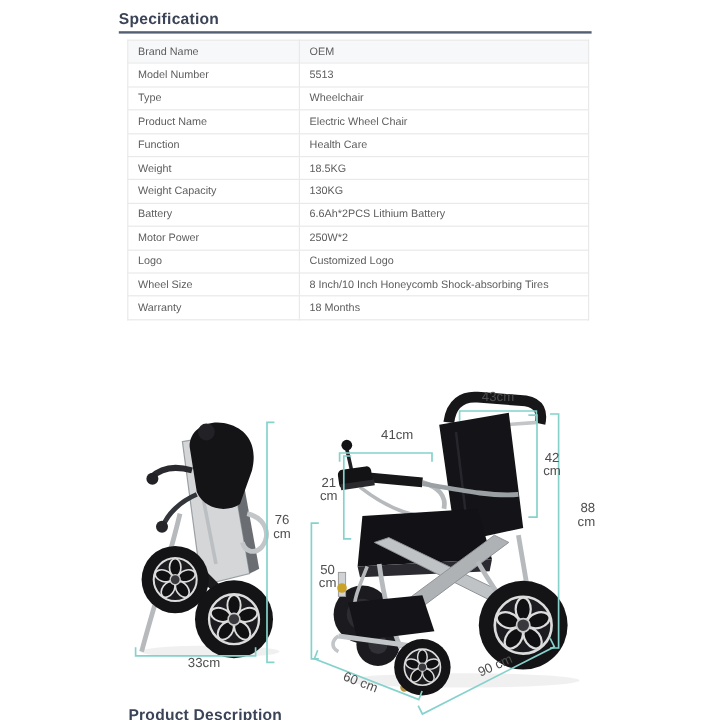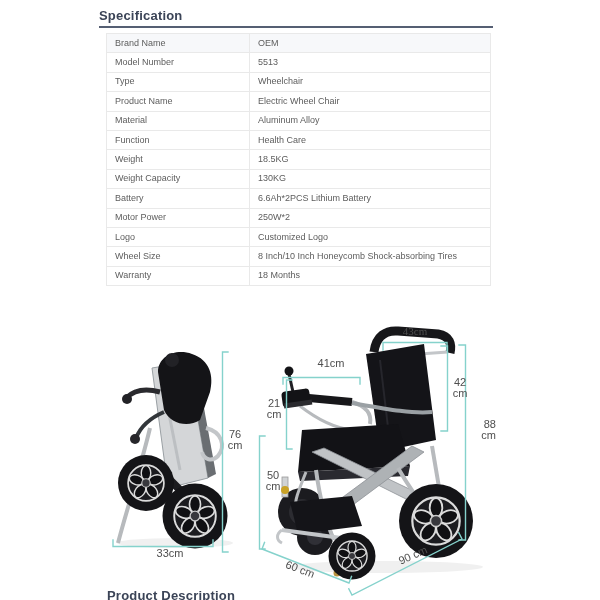--- a/index.html
+++ b/index.html
@@ -32,21 +32,21 @@
   table.spec col.c1{width:143px;}
   table.spec col.c2{width:241px;}
   table.spec tr:first-child td{background:#f7f8fa;}
   
   #figure-svg{position:absolute;left:0;top:0;width:600px;height:600px;}
   .dim{
     position:absolute;font-size:11px;line-height:11px;color:#4e4e4e;
     text-align:center;
   }
   .dim.rot{white-space:nowrap;}
-  #dim-43{left:393px;top:326px;width:44px;font-family:Liberation Serif, serif;}
+  #dim-43{left:393px;top:326px;width:44px;}
   #dim-41{left:309px;top:358px;width:44px;}
   #dim-42{left:450px;top:377px;width:20px;}
   #dim-88{left:476px;top:419px;width:20px;text-align:right;}
   #dim-21{left:264px;top:398px;width:20px;}
   #dim-50{left:263px;top:470px;width:20px;}
   #dim-76{left:224px;top:429px;width:22px;}
   #dim-33{left:148px;top:548px;width:44px;}
   #dim-60{left:277px;top:564px;width:46px;transform:rotate(21deg);}
   #dim-90{left:390px;top:550px;width:46px;transform:rotate(-24deg);}
 </style>
@@ -178,24 +178,20 @@
         </tr>
         <tr>
           <td>Type</td>
           <td>Wheelchair</td>
         </tr>
         <tr>
           <td>Product Name</td>
           <td>Electric Wheel Chair</td>
         </tr>
         <tr>
-          <td>Material</td>
-          <td>Aluminum Alloy</td>
-        </tr>
-        <tr>
           <td>Function</td>
           <td>Health Care</td>
         </tr>
         <tr>
           <td>Weight</td>
           <td>18.5KG</td>
         </tr>
         <tr>
           <td>Weight Capacity</td>
           <td>130KG</td>

